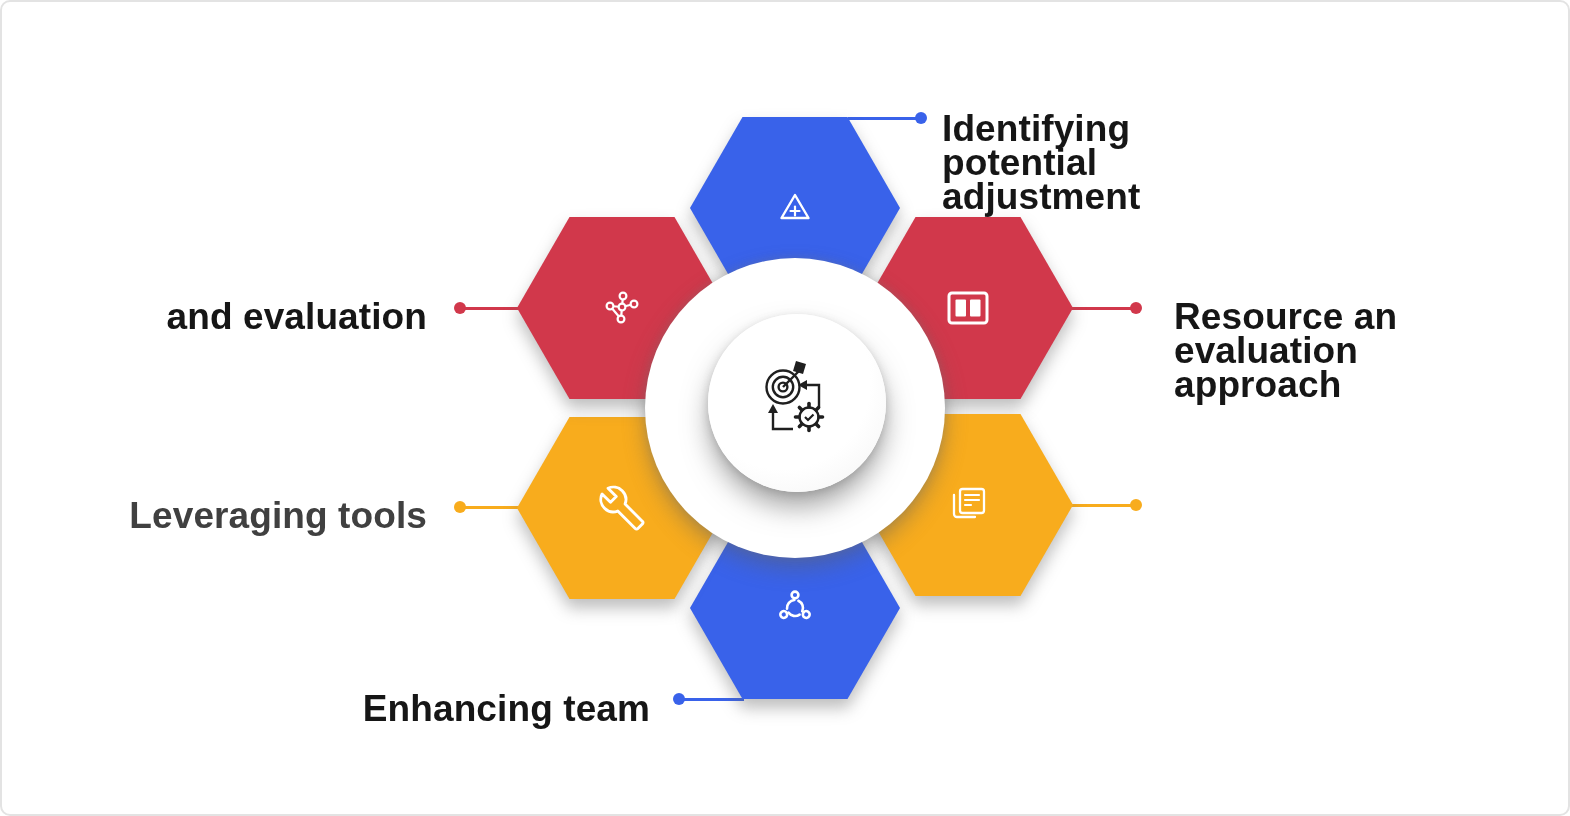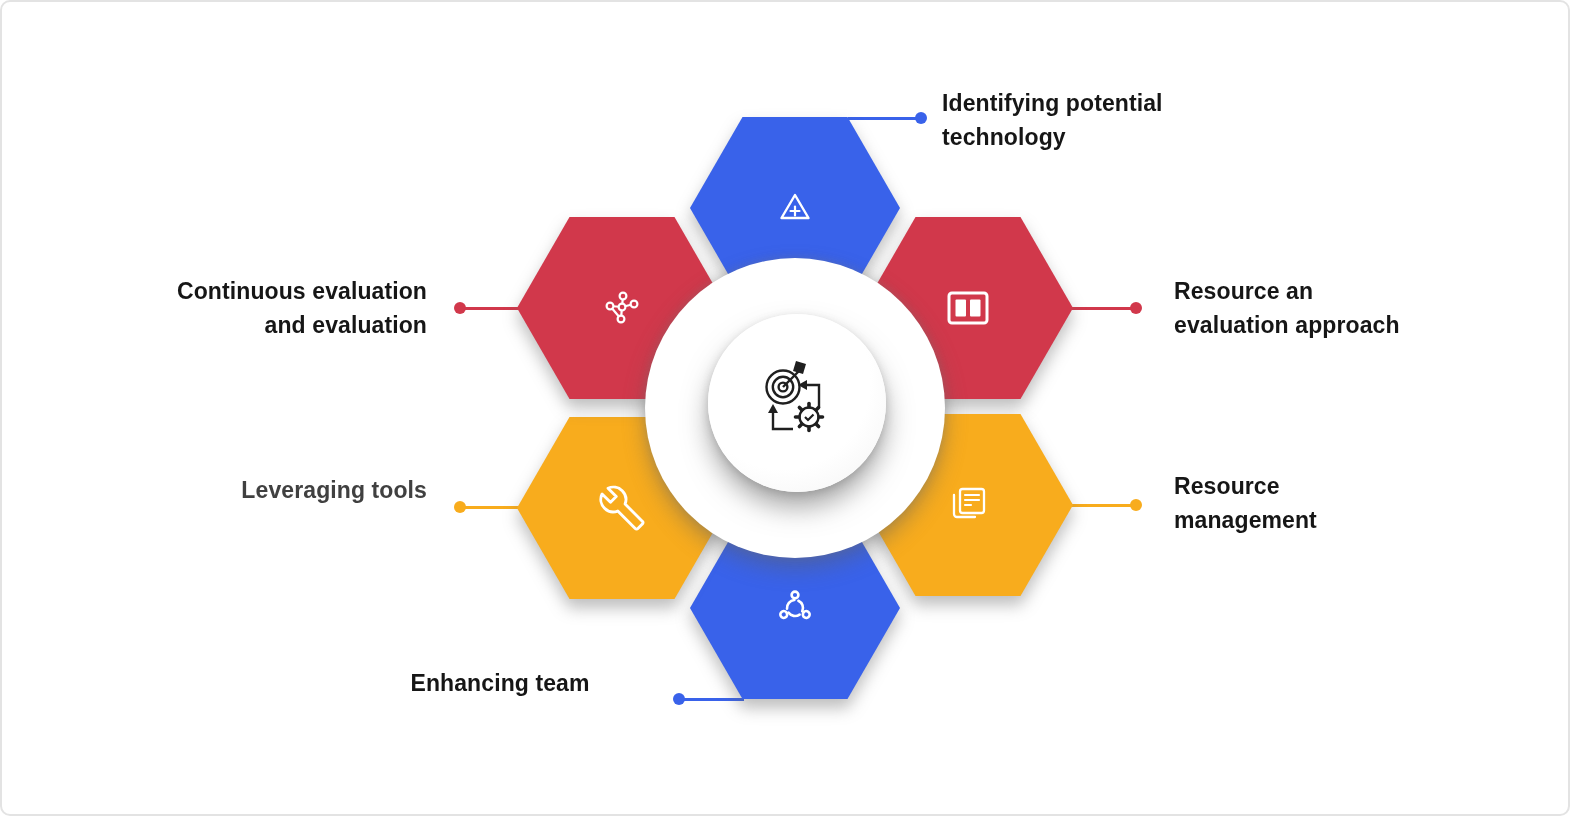--- a/index.html
+++ b/index.html
@@ -29,21 +29,21 @@
     box-shadow:0 10px 22px rgba(96,96,96,.45),0 0 8px rgba(130,130,130,.28);
   }
   .inner-disc{
     position:absolute;left:706px;top:312px;width:178px;height:178px;border-radius:50%;
     background:radial-gradient(circle at 42% 38%, #ffffff 58%, #f6f6f6 86%, #ededed 100%);
     z-index:4;display:flex;align-items:center;justify-content:center;
     box-shadow:0 16px 26px rgba(88,88,88,.5),0 3px 8px rgba(120,120,120,.3);
   }
 
   
-  .label{position:absolute;z-index:5;font-size:23px;line-height:34px;font-weight:600;color:#161616;letter-spacing:.1px;}
+  .label{position:absolute;z-index:5;font-size:37px;line-height:34px;font-weight:600;color:#161616;letter-spacing:.1px;margin-top:26px;}
   .label.r{text-align:right;}
 
   .icon-svg{display:block;}
 </style>
 </head>
 <body>
 
 <div class="canvas">
   <div class="diagram">
 
@@ -174,40 +174,35 @@
             <line x1="67.1" y1="54.9" x2="69.6" y2="52.4"></line>
           </g>
           <circle cx="60" cy="62" r="9.5"></circle>
           <path d="M56,62 l3,3 l5.5,-5.5" stroke-width="2.2"></path>
         </g>
       </svg>
     </div>
 
     <div class="label" style="left: 940px; top: 84px; width: 340px; color: rgb(22, 22, 22);">
       <div>Identifying potential</div>
-      <div>technology</div>
+      <div>adjustment</div>
     </div>
 
     <div class="label" style="left: 1172px; top: 272px; width: 340px; color: rgb(22, 22, 22);">
       <div>Resource an</div>
       <div>evaluation approach</div>
     </div>
 
-    <div class="label" style="left: 1172px; top: 467px; width: 340px; color: rgb(22, 22, 22);">
-      <div>Resource</div>
-      <div>management</div>
-    </div>
-
-    <div class="label r" style="left: 348px; top: 664px; width: 300px; color: rgb(22, 22, 22); text-align: center;">
+
+    <div class="label r" style="left: 348px; top: 664px; width: 300px; color: rgb(22, 22, 22);">
       <div>Enhancing team</div>
     </div>
 
     <div class="label r" style="left: 125px; top: 471px; width: 300px; color: #404040;">
       <div>Leveraging tools</div>
     </div>
 
     <div class="label r" style="left: 105px; top: 272px; width: 320px; color: rgb(22, 22, 22);">
-      <div>Continuous evaluation</div>
       <div>and evaluation</div>
     </div>
 
   </div>
 </div>
 
 </body></html>

